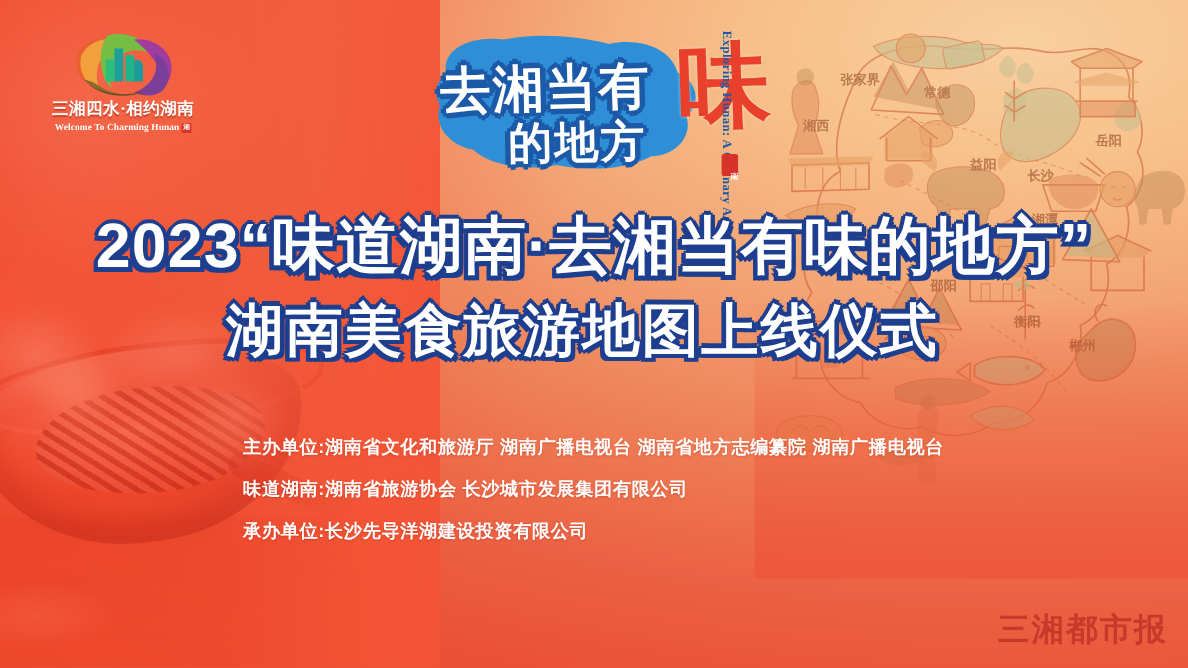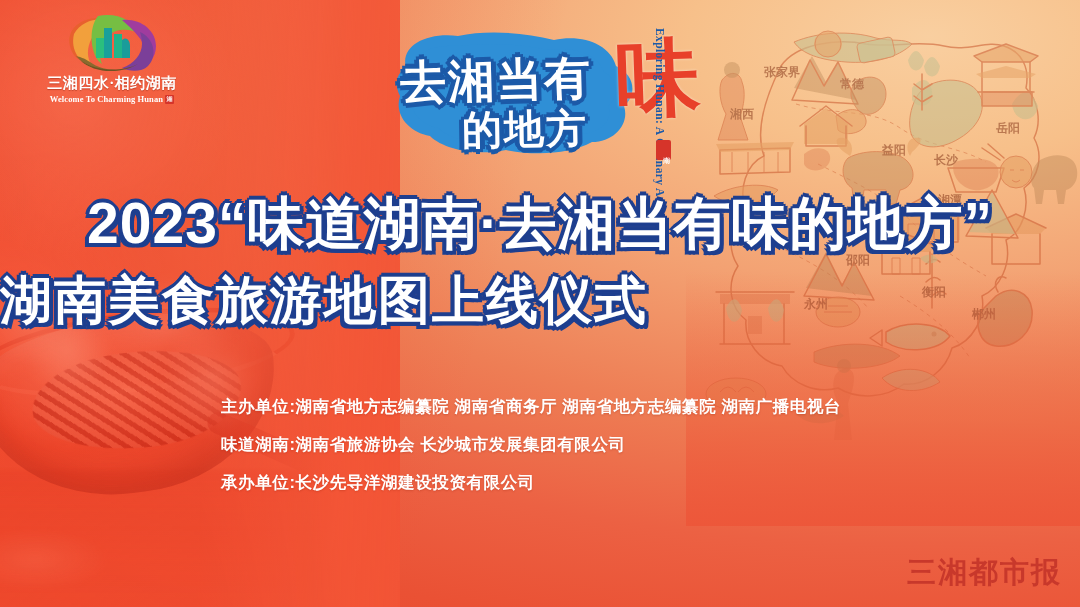--- a/index.html
+++ b/index.html
@@ -102,21 +102,21 @@
     opacity:.55;
   }
   .map svg{width:100%;height:100%;display:block;}
   .map-fade{
     position:absolute;right:-6px;top:-4px;width:400px;height:530px;
     background:linear-gradient(180deg, rgba(240,140,90,0) 52%, rgba(238,96,62,.55) 80%, rgba(237,86,57,.92) 100%);
     pointer-events:none;
   }
 
   
-  .tl-logo{position:absolute;left:46px;top:12px;width:132px;height:100px;}
+  .tl-logo{position:absolute;left:46px;top:28px;width:132px;height:100px;}
   .tl-mark{position:absolute;left:14px;top:0;width:104px;height:62px;}
   .tl-cn{
     position:absolute;left:0;top:62px;width:132px;text-align:center;
     font-size:15px;font-weight:700;color:#FFFFFF;letter-spacing:.5px;
     text-shadow:0 1px 1px rgba(140,30,10,.45);
     font-family:"Liberation Serif","DejaVu Serif",serif;
   }
   .tl-en{
     position:absolute;left:0;top:82px;width:132px;text-align:center;
     font-size:8.5px;font-weight:700;color:#FFFFFF;letter-spacing:.1px;
@@ -183,21 +183,21 @@
     position:absolute;left:0;top:186px;width:1080px;text-align:center;
     font-size:57px;font-weight:700;color:#FFFFFF;letter-spacing:1px;
     white-space:nowrap;
     text-shadow:
       -2px 0 0 #1E3F8F, 2px 0 0 #1E3F8F, 0 -2px 0 #1E3F8F, 0 2px 0 #1E3F8F,
       -2px -2px 0 #1E3F8F, 2px 2px 0 #1E3F8F, -2px 2px 0 #1E3F8F, 2px -2px 0 #1E3F8F,
       -4px 0 0 #1E3F8F, 4px 0 0 #1E3F8F, 0 4px 0 #1E3F8F, 0 -4px 0 #1E3F8F,
       -4px 4px 0 #1E3F8F, 4px 4px 0 #1E3F8F;
   }
   .subhead{
-    position:absolute;left:0;top:266px;width:1059px;text-align:left;
+    position:absolute;left:0;top:266px;width:1059px;text-align:center;
     font-size:52px;font-weight:700;color:#FFFFFF;letter-spacing:2px;
     white-space:nowrap;
     text-shadow:
       -2px 0 0 #1E3F8F, 2px 0 0 #1E3F8F, 0 -2px 0 #1E3F8F, 0 2px 0 #1E3F8F,
       -2px -2px 0 #1E3F8F, 2px 2px 0 #1E3F8F, -2px 2px 0 #1E3F8F, 2px -2px 0 #1E3F8F,
       -4px 0 0 #1E3F8F, 4px 0 0 #1E3F8F, 0 4px 0 #1E3F8F, 0 -4px 0 #1E3F8F,
       -4px 4px 0 #1E3F8F, 4px 4px 0 #1E3F8F;
   }
 
   
@@ -440,20 +440,20 @@
     <div class="brand-en">
       <span>Exploring Hunan: A Culinary Adventure</span>
       <div class="brand-en-seal">湖南</div>
     </div>
   </div>
 
   <div class="headline">2023“味道湖南·去湘当有味的地方”</div>
   <div class="subhead">湖南美食旅游地图上线仪式</div>
 
   <div class="credits">
-    <div class="credit-line">主办单位:湖南省地方志编纂院  湖南省商务厅  湖南省地方志编纂院  湖南广播电视台</div>
+    <div class="credit-line">主办单位:湖南省文化和旅游厅  湖南广播电视台  湖南省地方志编纂院  湖南广播电视台</div>
     <div class="credit-line">味道湖南:湖南省旅游协会  长沙城市发展集团有限公司</div>
     <div class="credit-line">承办单位:长沙先导洋湖建设投资有限公司</div>
   </div>
 
   <div class="paper-logo">三湘都市报</div>
 
 </div>
 
 </body></html>

